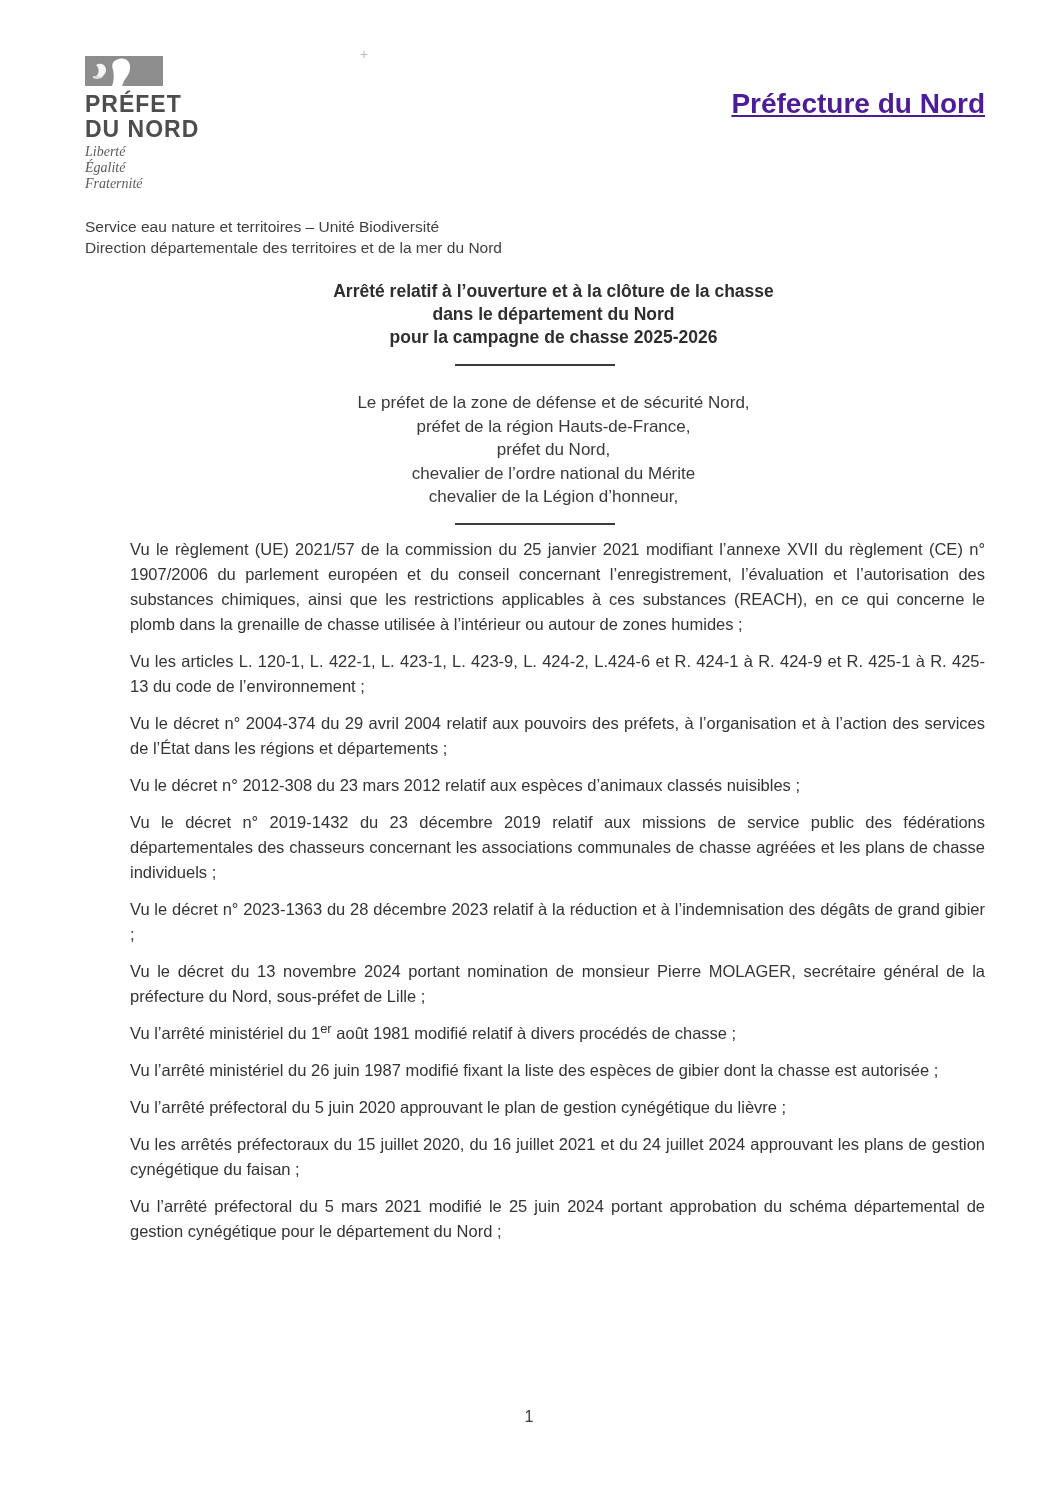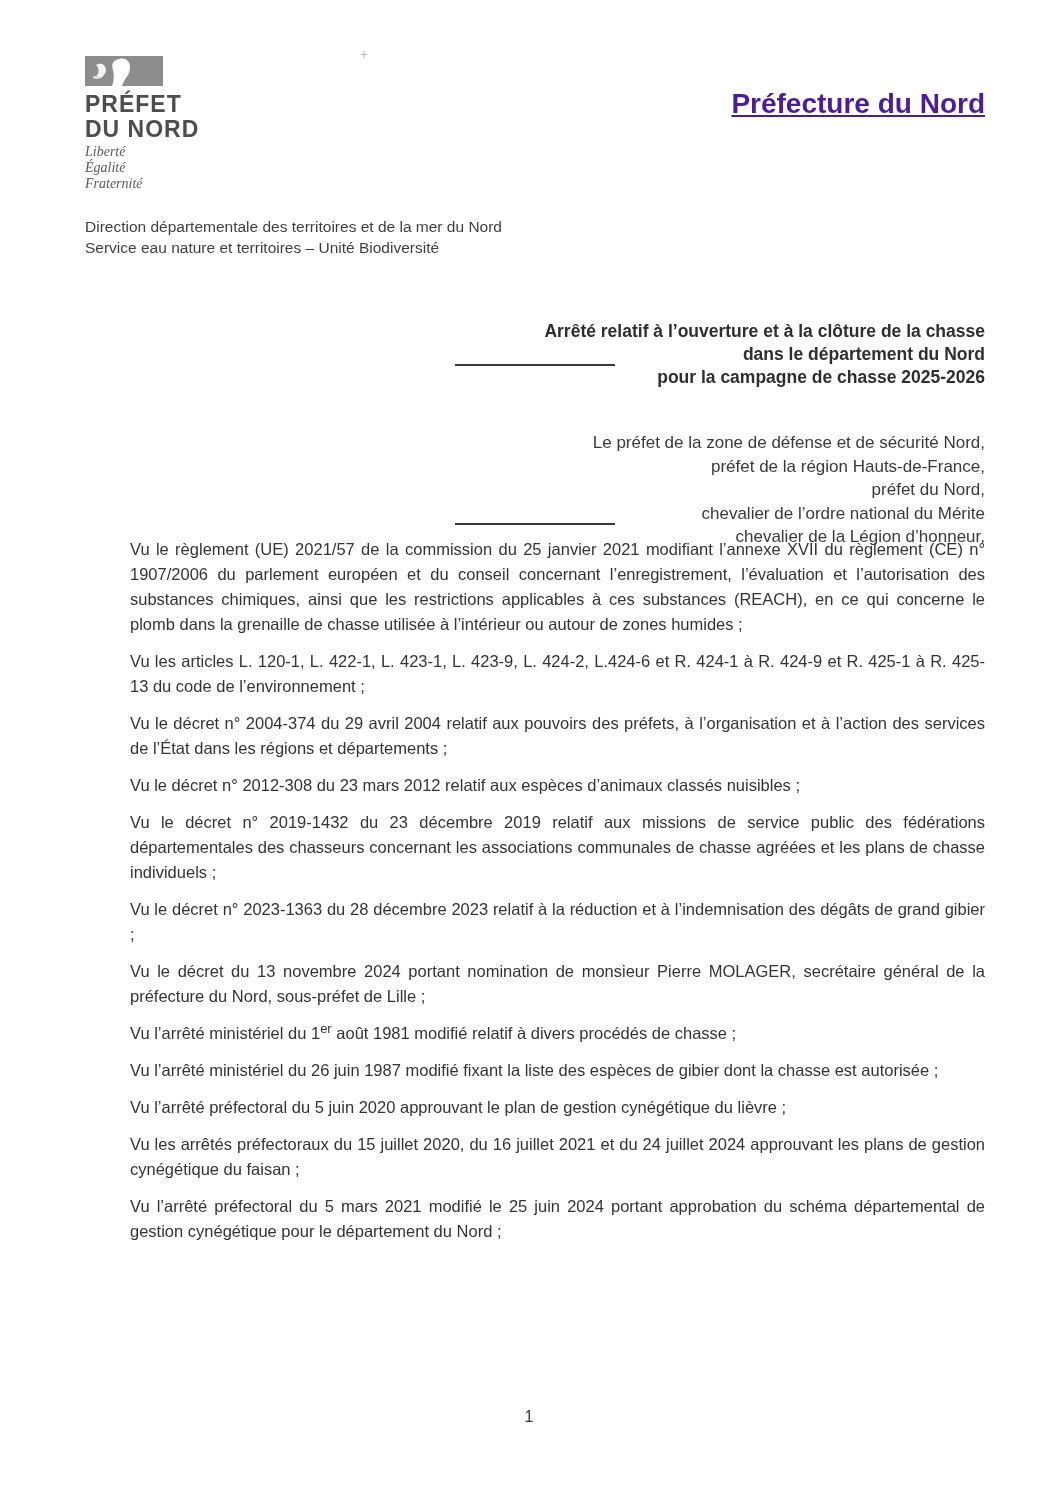--- a/index.html
+++ b/index.html
@@ -74,22 +74,21 @@
     font-size: 15.5px;
     line-height: 21px;
     color: #3f3f3f;
   }
 
   
   .center-col {
     position: absolute;
     left: 122px;
     width: 863px;
-    text-align: right;
-    margin-top: 40px;
+    text-align: center;
   }
   .decree-title {
     top: 280px;
     font-weight: bold;
     font-size: 17.5px;
     line-height: 23px;
     color: #2e2e2e;
   }
   .rule {
     position: absolute;
@@ -160,22 +159,22 @@
       <div>Égalité</div>
       <div>Fraternité</div>
     </div>
   </div>
 
   <div class="scan-plus">+</div>
 
   <div class="prefecture-header">Préfecture du Nord</div>
 
   <div class="service-block">
+    <div>Service eau nature et territoires – Unité Biodiversité</div>
     <div>Direction départementale des territoires et de la mer du Nord</div>
-    <div>Service eau nature et territoires – Unité Biodiversité</div>
   </div>
 
   <div class="center-col decree-title">
     <div>Arrêté relatif à l’ouverture et à la clôture de la chasse</div>
     <div>dans le département du Nord</div>
     <div>pour la campagne de chasse 2025-2026</div>
   </div>
 
   <div class="rule rule-1"></div>
 

